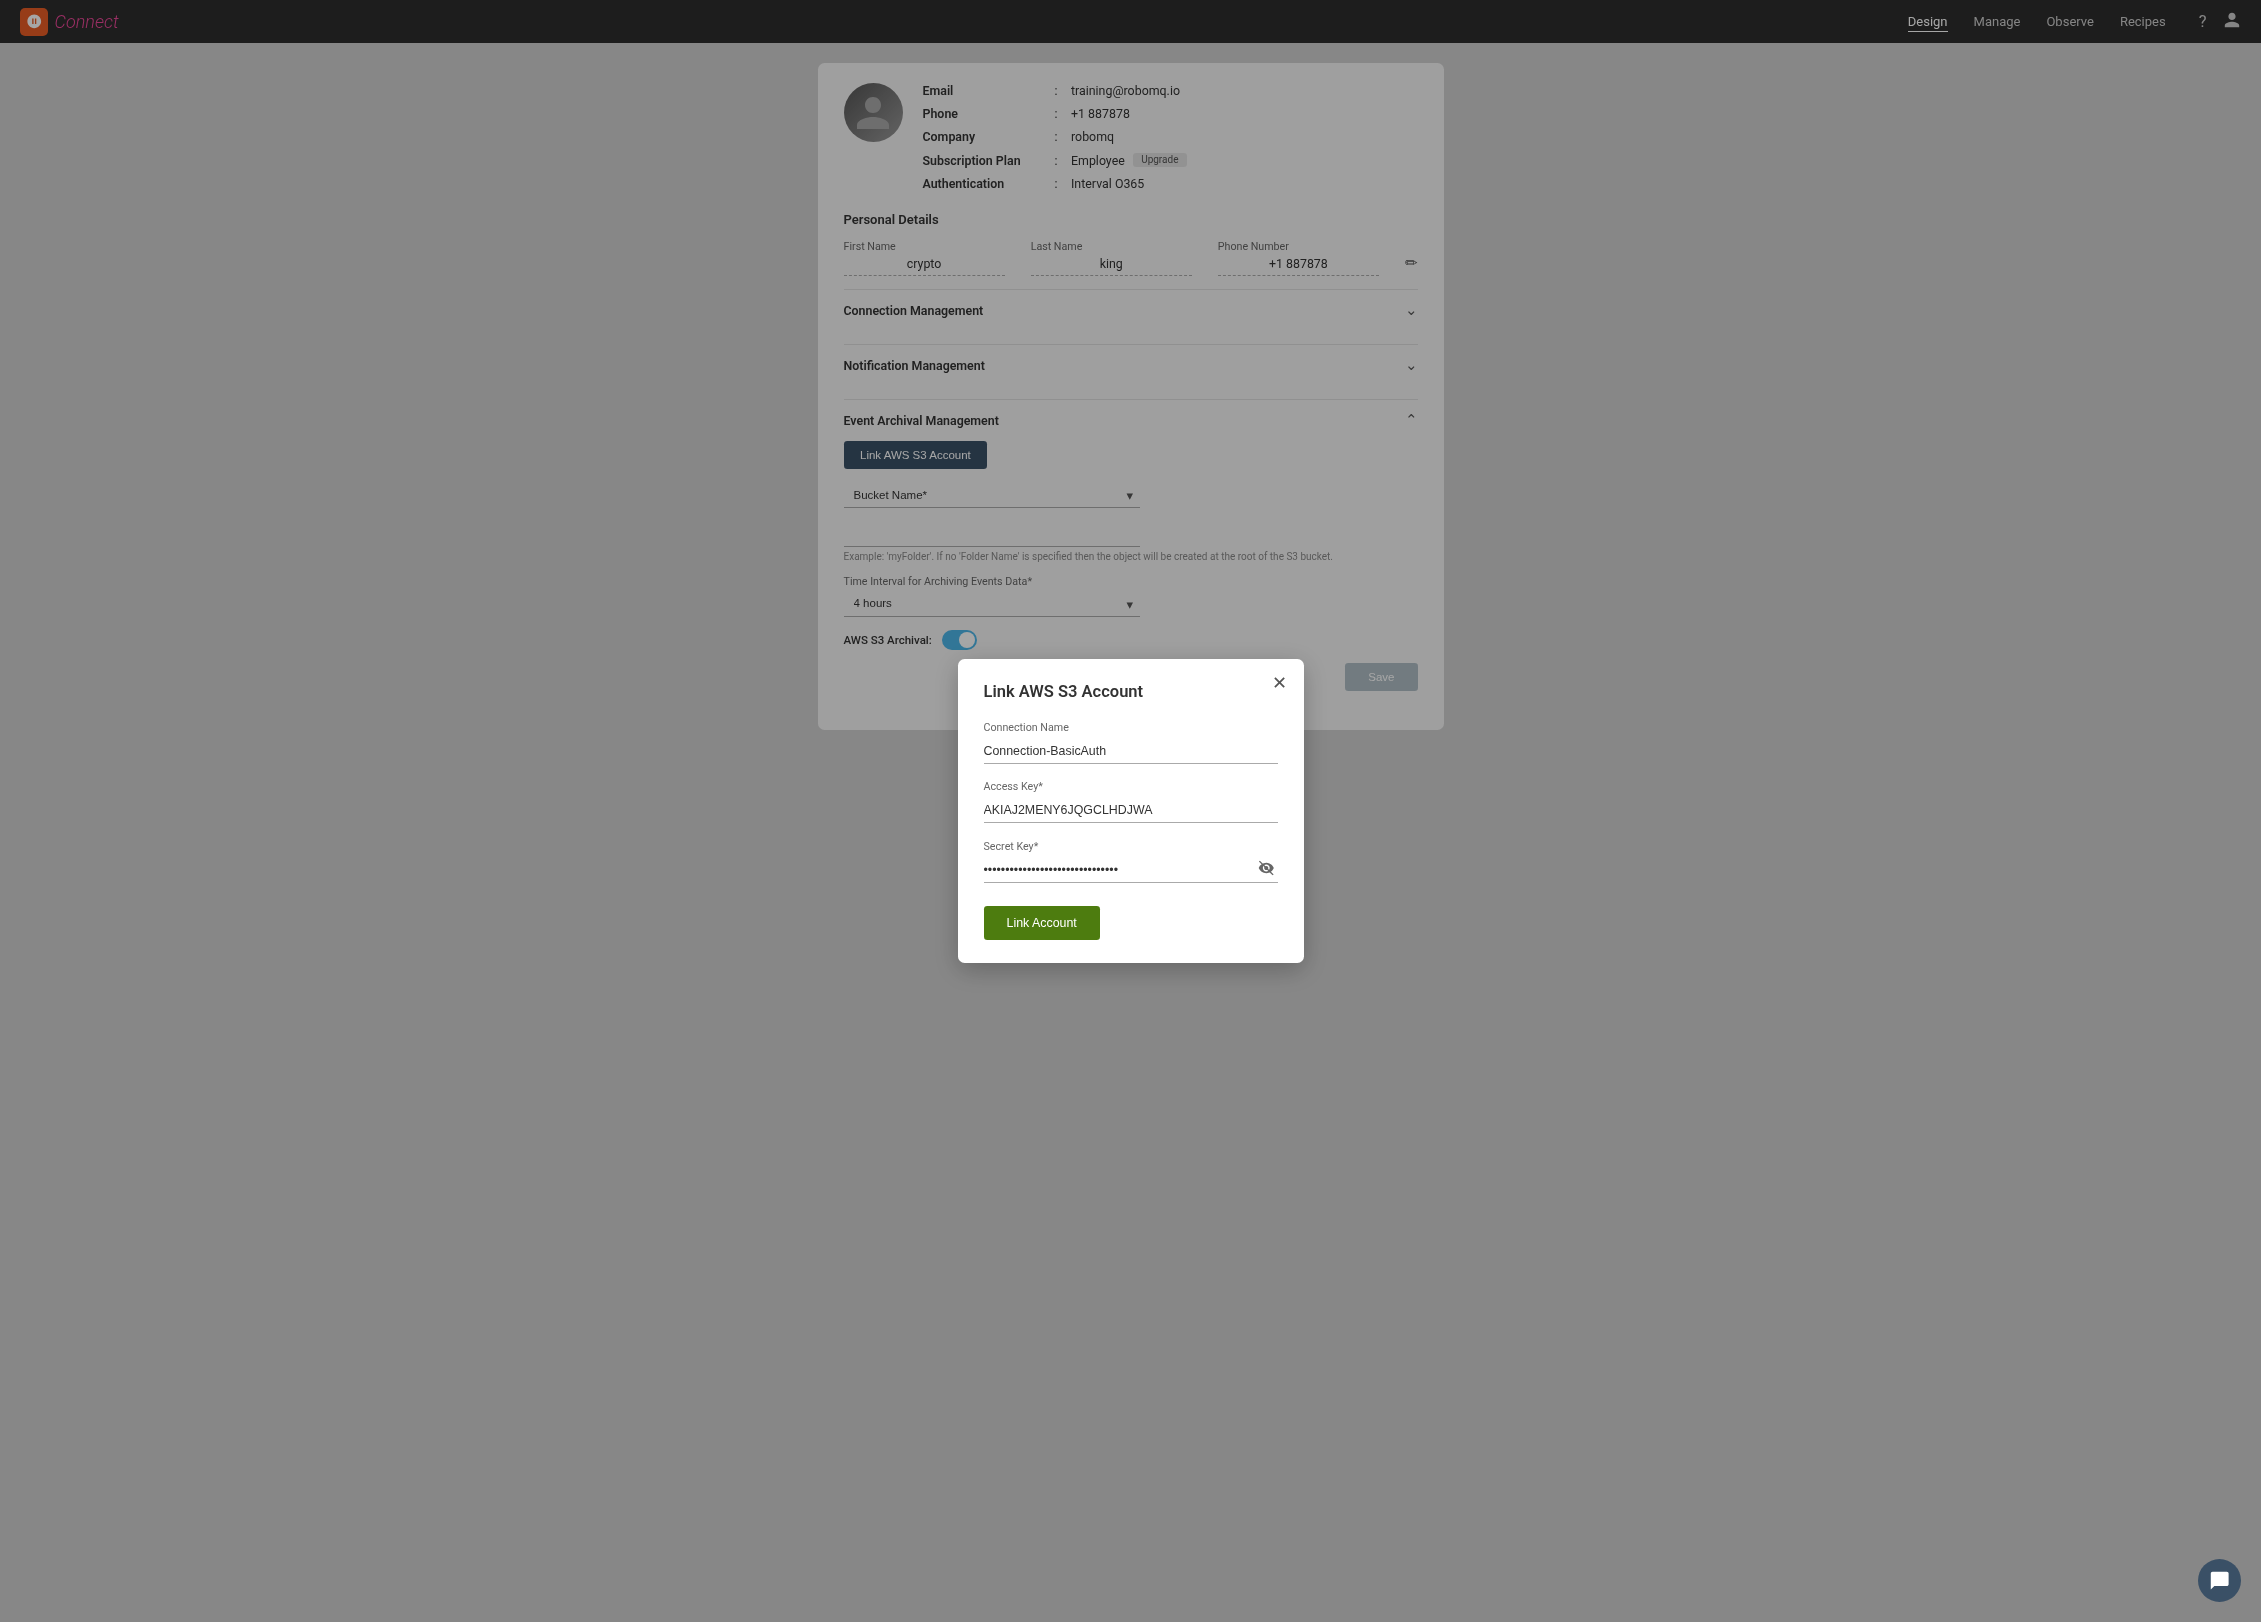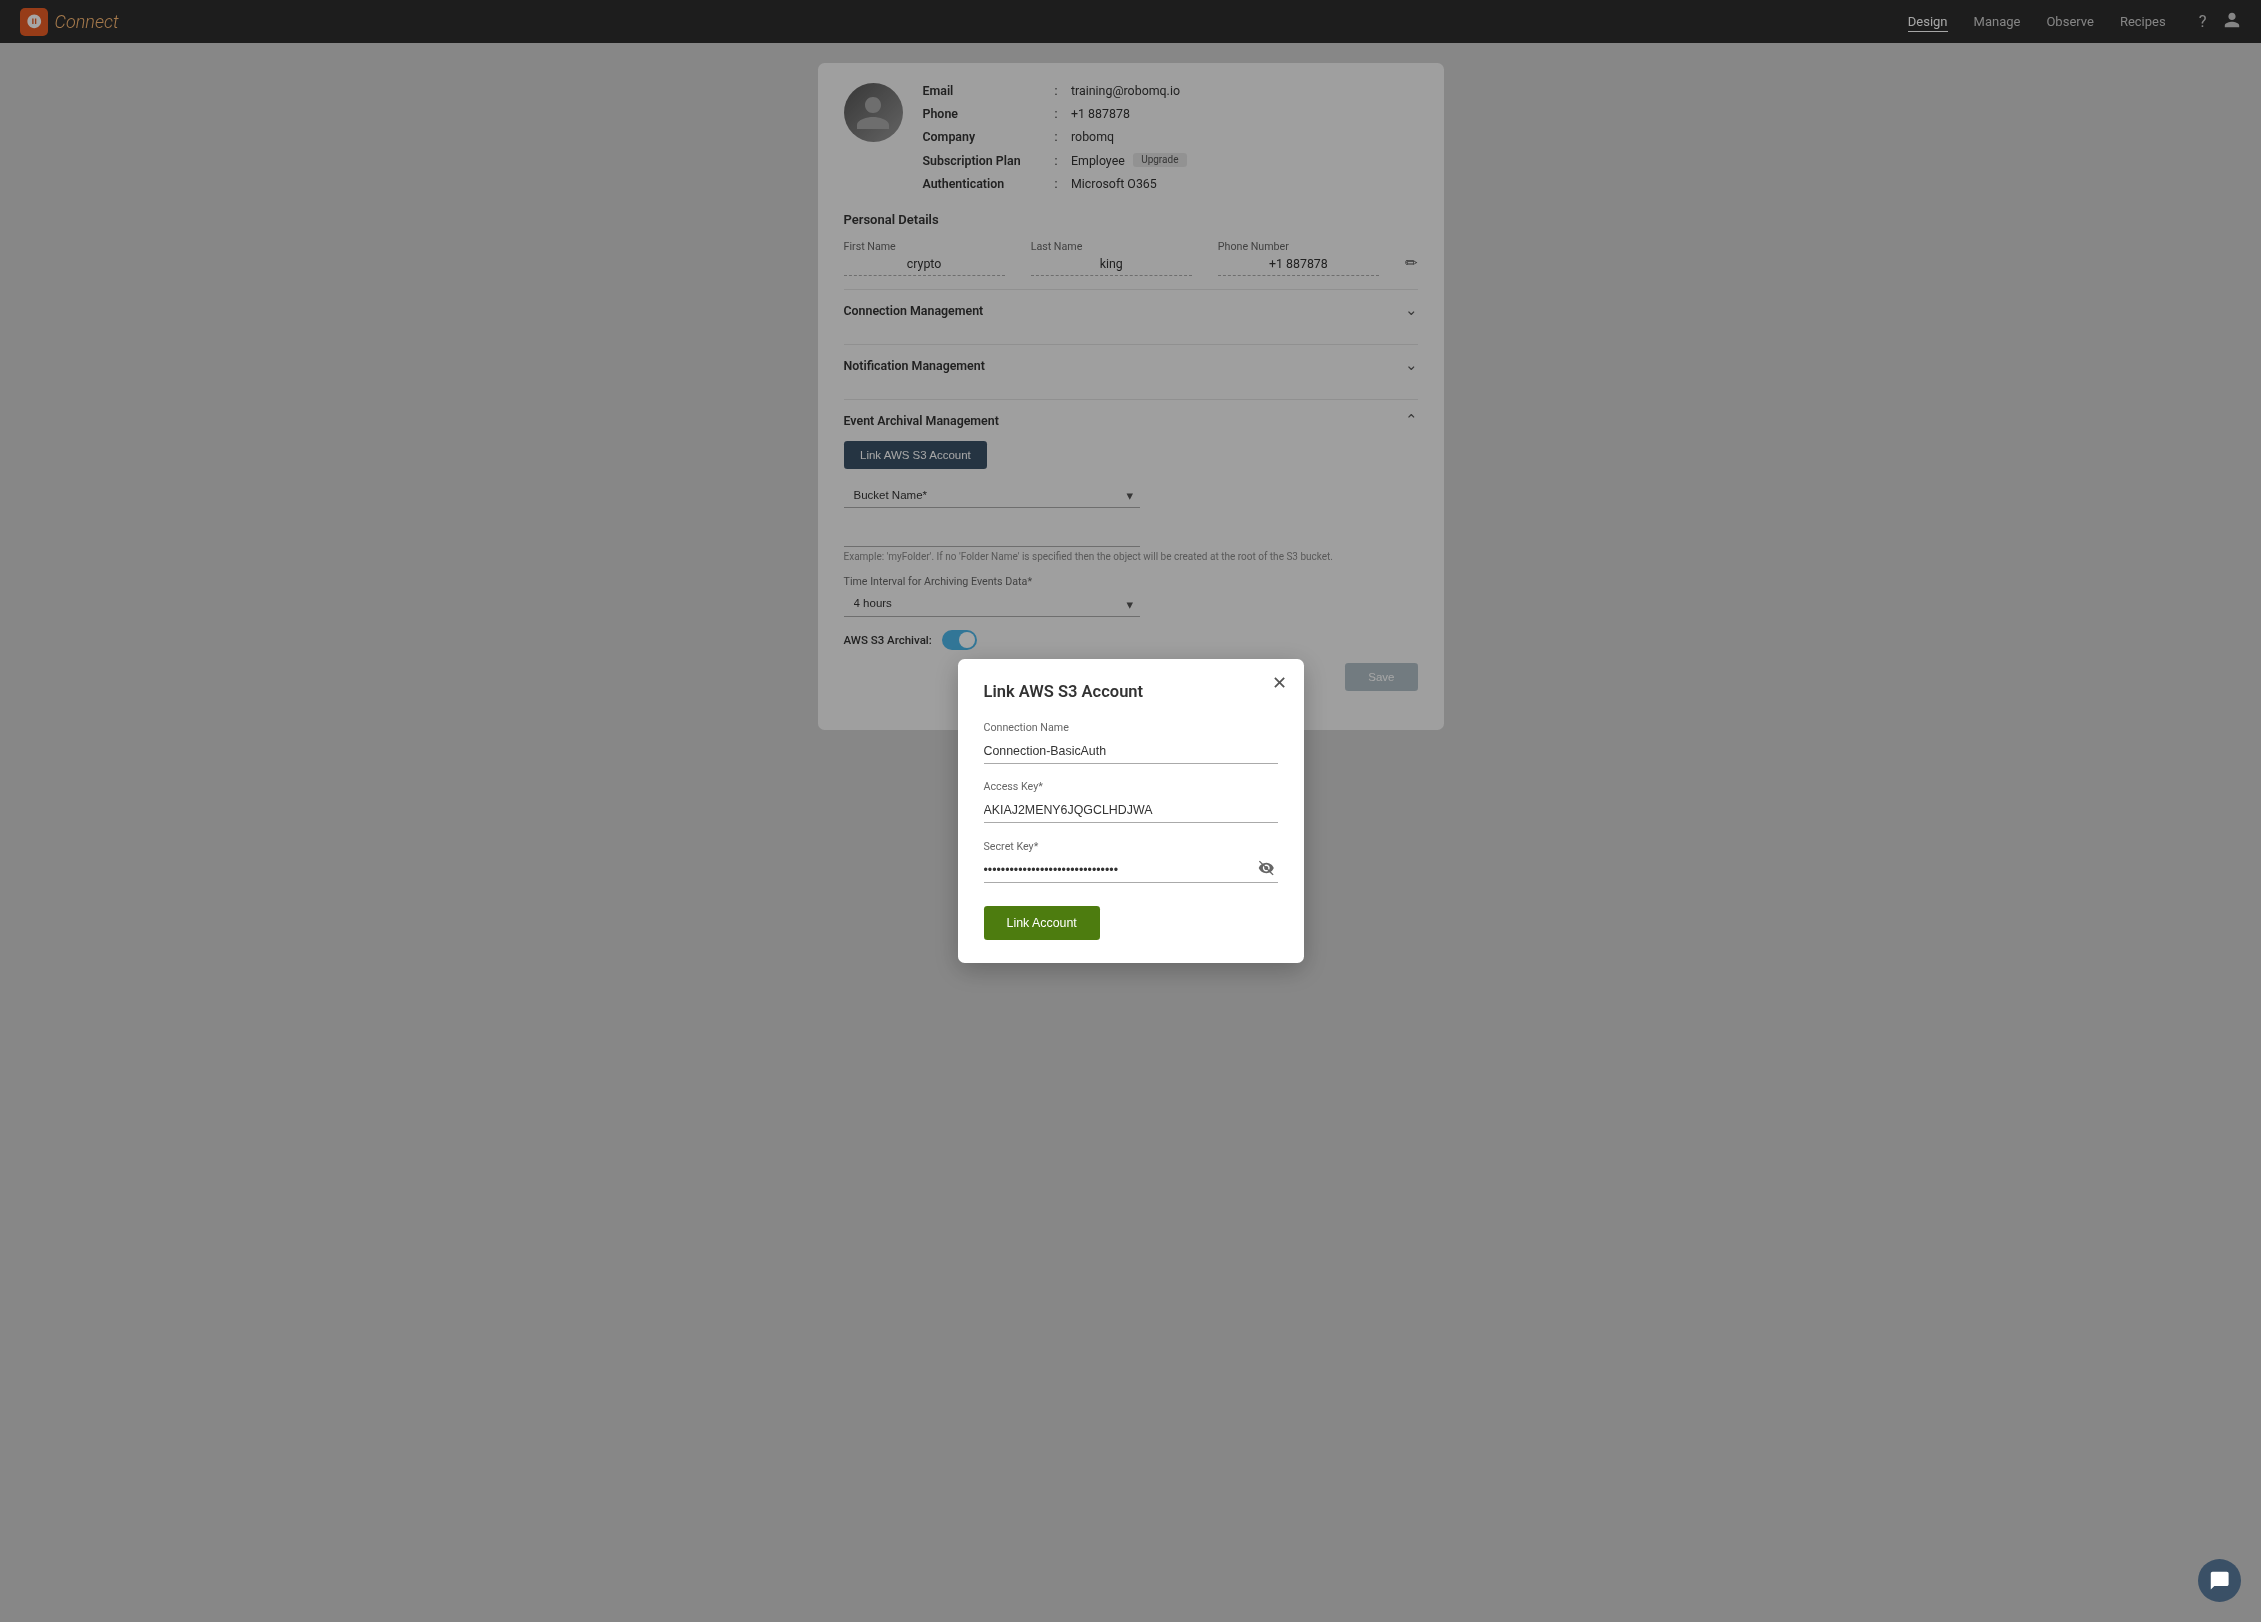--- a/index.html
+++ b/index.html
@@ -27,21 +27,21 @@
       margin-right: auto;
     }
     .brand-icon {
       width: 28px; height: 28px;
       background: #e85d26;
       border-radius: 5px;
       display: flex; align-items: center; justify-content: center;
     }
     .brand-icon svg { width: 16.5px; height: 16.5px; fill: white; }
     .brand-name {
-      color: #fdba74;
+      color: #ec4899;
       font-size: 18px;
       font-style: italic;
       font-weight: 300;
     }
     .navbar-nav {
       display: flex;
       gap: 26px;
       list-style: none;
     }
     .navbar-nav li a {
@@ -419,21 +419,21 @@
         </div>
         <div class="detail-row">
           <span class="detail-label">Subscription Plan</span>
           <span class="detail-colon">:</span>
           <span class="detail-value">Employee</span>
           <span class="upgrade-badge">Upgrade</span>
         </div>
         <div class="detail-row">
           <span class="detail-label">Authentication</span>
           <span class="detail-colon">:</span>
-          <span class="detail-value">Microsoft O365</span>
+          <span class="detail-value">Interval O365</span>
         </div>
       </div>
     </div>
 
     <div class="section-title">Personal Details</div>
     <div class="fields-row">
       <div class="field-group">
         <div class="field-label">First Name</div>
         <div class="field-value">crypto</div>
       </div>

